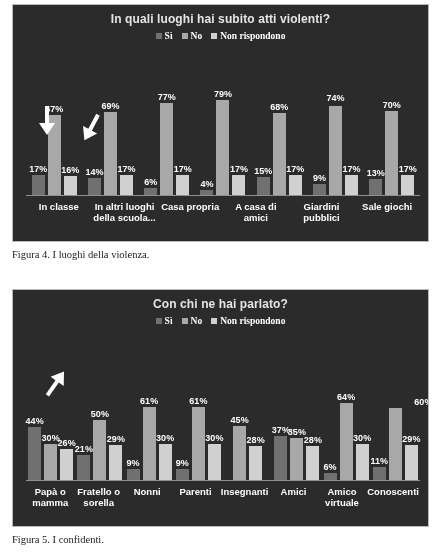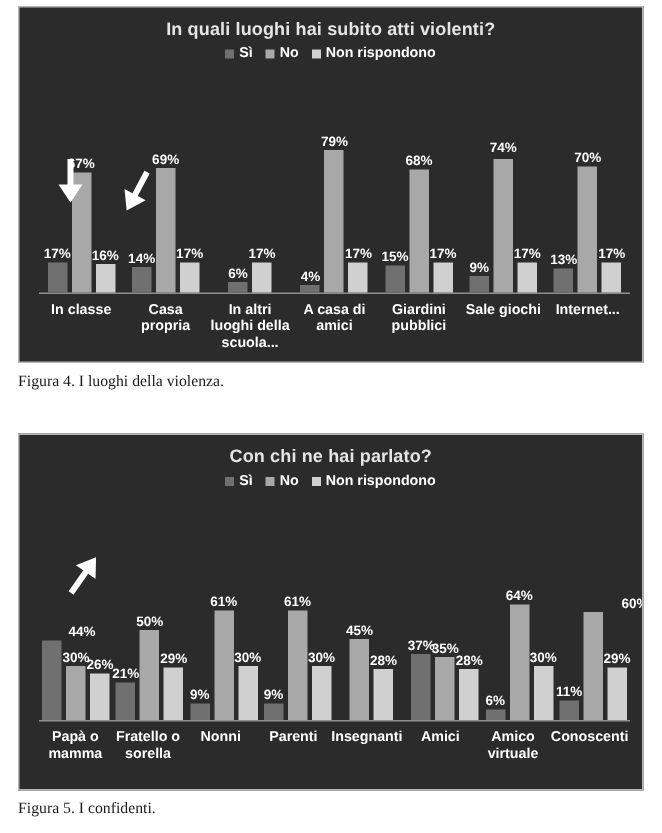--- a/index.html
+++ b/index.html
@@ -50,20 +50,21 @@
     padding-top: 7px;
     line-height: 14px;
     font-family: "Liberation Sans", sans-serif;
   }
 
   .legend {
     display: flex;
     justify-content: center;
     gap: 9px;
     margin-top: 5px;
+    font-family: Liberation Serif, serif;
   }
   .legend-entry {
     display: flex;
     align-items: center;
     gap: 3px;
   }
   .legend-swatch {
     width: 6px;
     height: 6px;
     display: inline-block;
@@ -218,20 +219,24 @@
                   <div class="bar-label" style="bottom: 21px;">17%</div>
                   <div class="bar" style="height: 20px; background: rgb(208, 208, 208);"></div>
                 </div>
               </div>
               <div class="group" style="height: 144px;">
                 <div class="bar-wrap">
                   <div class="bar-label" style="bottom: 8px;">6%</div>
                   <div class="bar" style="height: 7px; background: rgb(112, 112, 112);"></div>
                 </div>
                 <div class="bar-wrap">
+                  <div class="bar-label" style="bottom: 93px;">77%</div>
+                  <div class="bar" style="height: 92px; background: rgb(168, 168, 168);"></div>
+                </div>
+                <div class="bar-wrap">
                   <div class="bar-label" style="bottom: 21px;">17%</div>
                   <div class="bar" style="height: 20px; background: rgb(208, 208, 208);"></div>
                 </div>
               </div>
               <div class="group" style="height: 144px;">
                 <div class="bar-wrap">
                   <div class="bar-label" style="bottom: 6px;">4%</div>
                   <div class="bar" style="height: 5px; background: rgb(112, 112, 112);"></div>
                 </div>
                 <div class="bar-wrap">
@@ -281,26 +286,25 @@
                   <div class="bar" style="height: 84px; background: rgb(168, 168, 168);"></div>
                 </div>
                 <div class="bar-wrap">
                   <div class="bar-label" style="bottom: 21px;">17%</div>
                   <div class="bar" style="height: 20px; background: rgb(208, 208, 208);"></div>
                 </div>
               </div>
             </div>
             <div class="cat-row" style="top: 150px;">
               <div class="cat">In classe</div>
+              <div class="cat">In altri luoghi della scuola...</div>
               <div class="cat">Casa propria</div>
-              <div class="cat">In altri luoghi della scuola...</div>
               <div class="cat">A casa di amici</div>
               <div class="cat">Giardini pubblici</div>
               <div class="cat">Sale giochi</div>
-              <div class="cat">Internet...</div>
             </div>
             <div class="arrow" style="left: 8px; top: 55px;"><svg width="26" height="30" viewBox="0 0 26 30">
                 <g transform="rotate(0 13 15)">
                   <path d="M11 0 L15 0 L15 17 L21 17 L13 29 L5 17 L11 17 Z" fill="#ffffff"></path>
                 </g>
               </svg></div>
             <div class="arrow" style="left: 52px; top: 62px;"><svg width="26" height="30" viewBox="0 0 26 30">
                 <g transform="rotate(28 13 15)">
                   <path d="M11 0 L15 0 L15 17 L21 17 L13 29 L5 17 L11 17 Z" fill="#ffffff"></path>
                 </g>
@@ -327,21 +331,21 @@
           <span class="legend-swatch" style="background: rgb(208, 208, 208);"></span>
           <span class="legend-label">Non rispondono</span>
         </div>
       </div>
       <div class="plot">
         <div class="plot-inner">
             <div class="axis-line" style="top: 144px;"></div>
             <div class="groups" style="top: 0px; height: 144px;">
               <div class="group" style="height: 144px;">
                 <div class="bar-wrap">
-                  <div class="bar-label" style="bottom: 54px; margin-left: 20px;">44%</div>
+                  <div class="bar-label" style="bottom: 54px;">44%</div>
                   <div class="bar" style="height: 53px; background: rgb(112, 112, 112);"></div>
                 </div>
                 <div class="bar-wrap">
                   <div class="bar-label" style="bottom: 37px;">30%</div>
                   <div class="bar" style="height: 36px; background: rgb(168, 168, 168);"></div>
                 </div>
                 <div class="bar-wrap">
                   <div class="bar-label" style="bottom: 32px;">26%</div>
                   <div class="bar" style="height: 31px; background: rgb(208, 208, 208);"></div>
                 </div>

